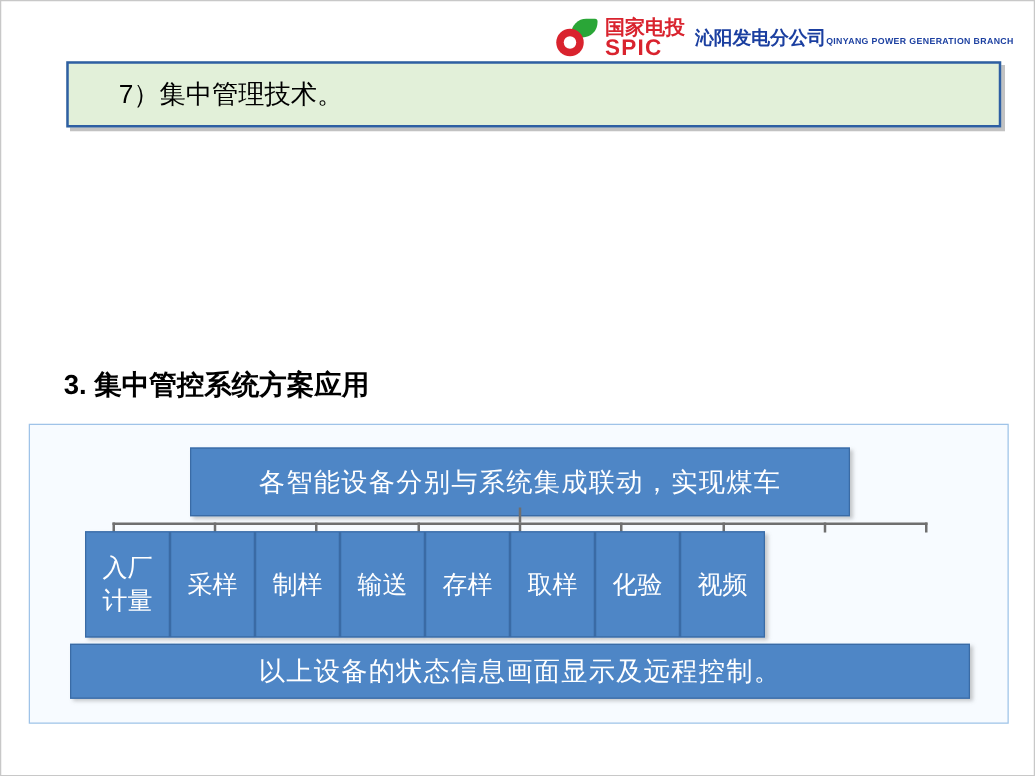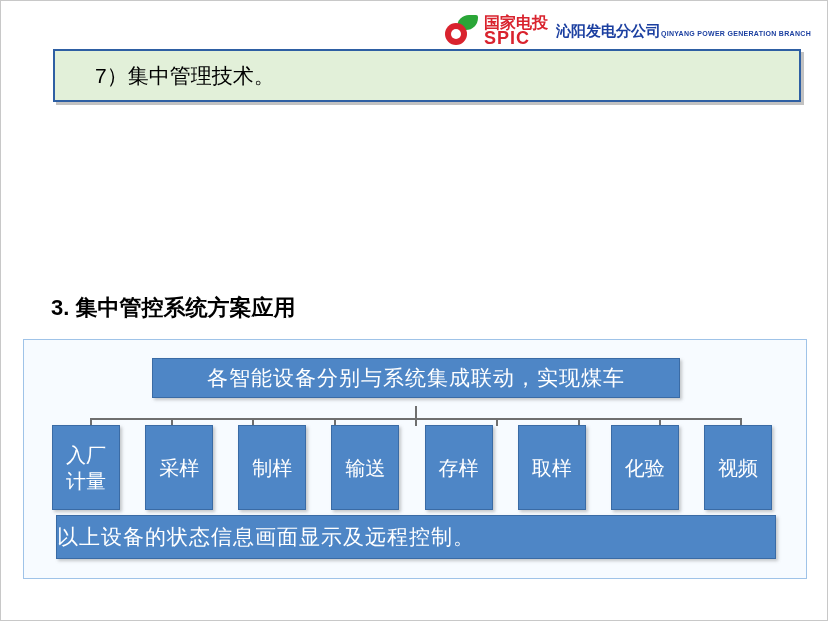--- a/index.html
+++ b/index.html
@@ -168,46 +168,45 @@
     height: 240px;
     background: #f7fbff;
     border: 1px solid #9fc3e8;
     box-sizing: border-box;
   }
   .diagram-top-bar {
     position: absolute;
     left: 128px;
     top: 18px;
     width: 528px;
-    height: 40px;
+    height: 55px;
     background: #4e86c6;
     border: 1px solid #3a6ba5;
     box-sizing: border-box;
     display: flex;
     align-items: center;
     justify-content: center;
     box-shadow: 2px 2px 3px rgba(100,100,100,0.35);
   }
   .diagram-top-bar .txt {
     color: #ffffff;
     font-size: 21px;
     letter-spacing: 1px;
   }
   .connector {
     position: absolute;
     background: #6f6f6f;
   }
   .node-row {
     position: absolute;
-    left: 28px;
+    left: 44px;
     top: 85px;
     width: 720px;
     height: 85px;
     display: flex;
-    justify-content: space-between;
   }
   .node {
     width: 68px;
     height: 85px;
     background: #4e86c6;
     border: 1px solid #3a6ba5;
     box-sizing: border-box;
     color: #ffffff;
     font-size: 20px;
     display: flex;
@@ -223,20 +222,21 @@
     position: absolute;
     left: 32px;
     top: 175px;
     width: 720px;
     height: 44px;
     background: #4e86c6;
     border: 1px solid #3a6ba5;
     box-sizing: border-box;
     display: flex;
     align-items: center;
+    justify-content: center;
     box-shadow: 2px 2px 3px rgba(100,100,100,0.35);
   }
   .diagram-bottom-bar .txt {
     color: #ffffff;
     font-size: 21px;
     letter-spacing: 1px;
   }
 </style>
 </head>
 <body>

